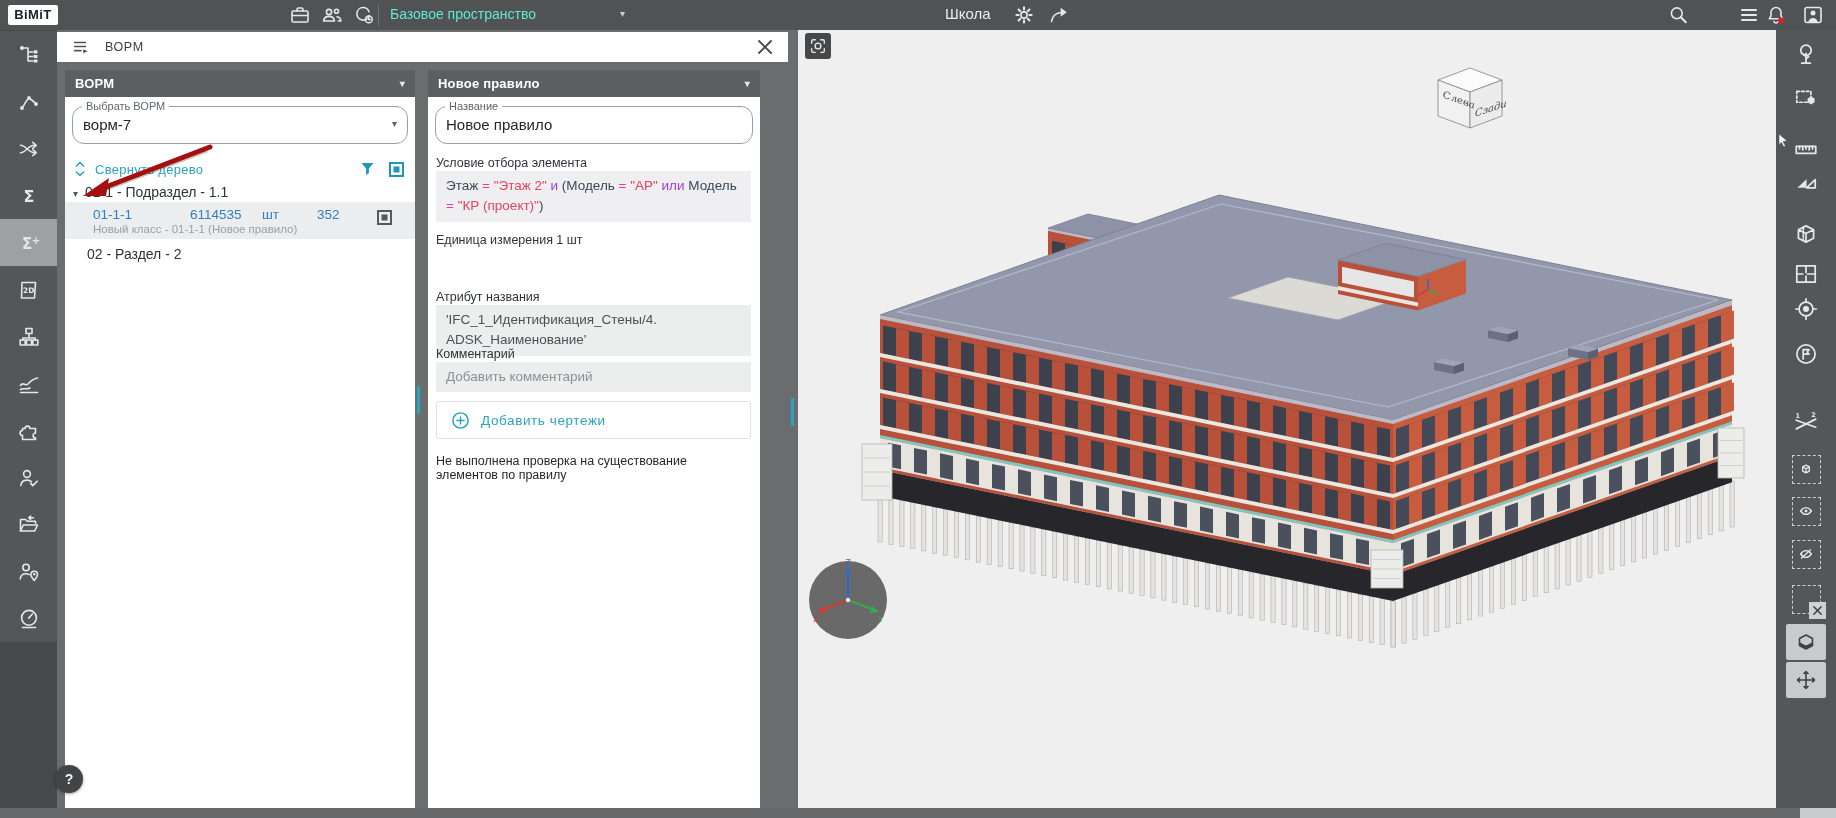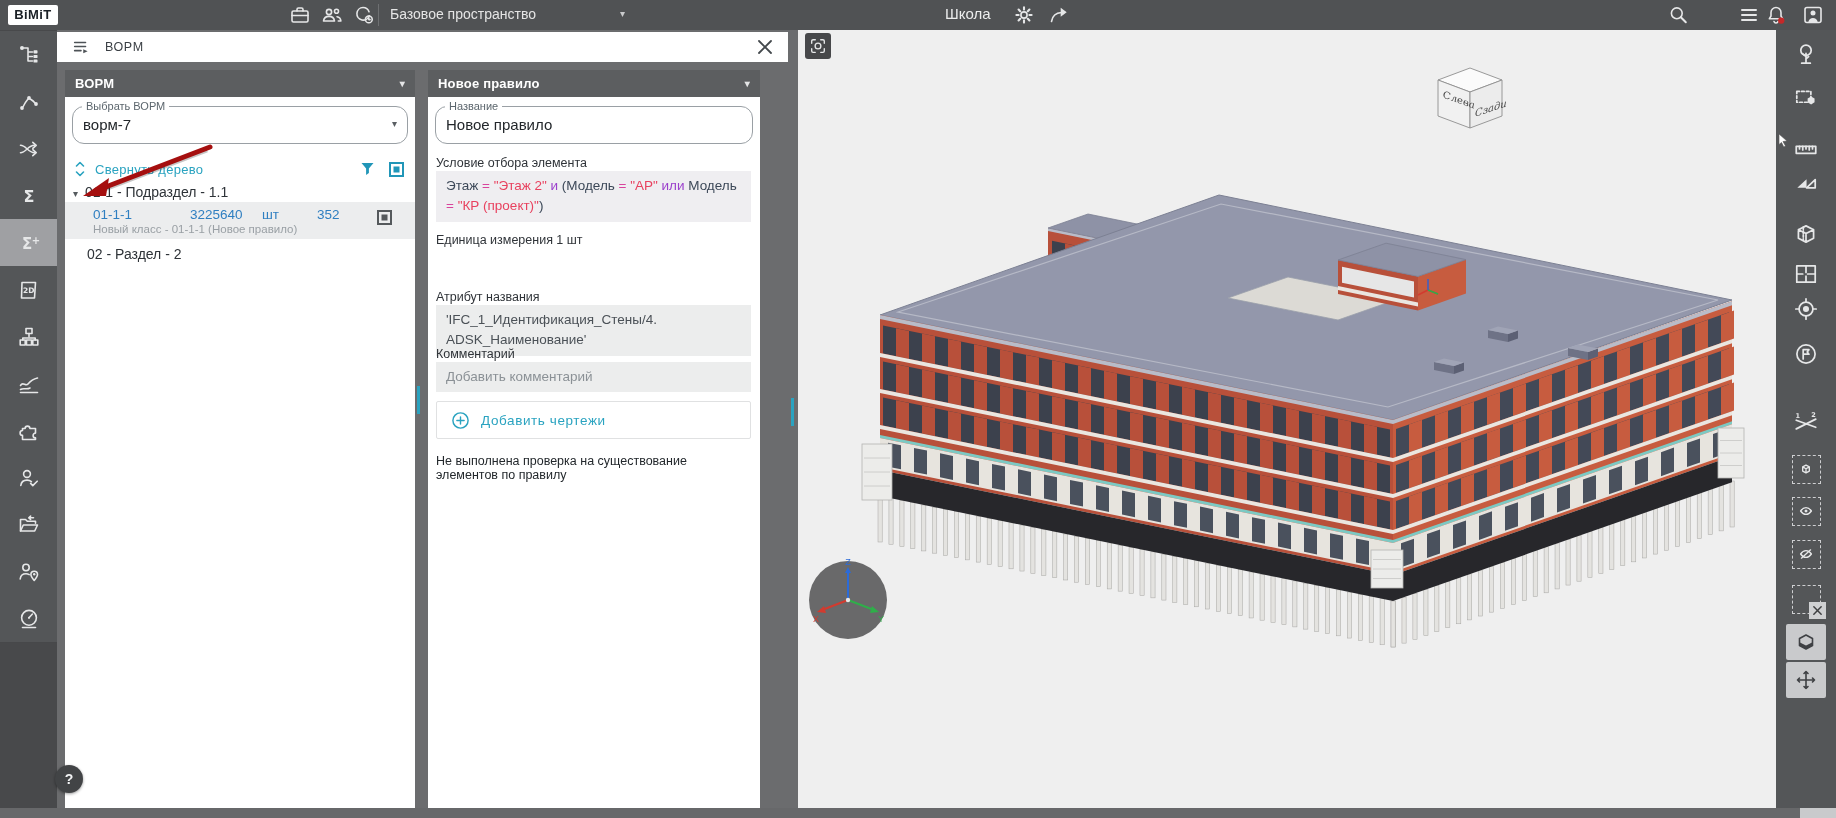--- a/index.html
+++ b/index.html
@@ -11,21 +11,21 @@
   .ic text{fill:#e6e7e8;stroke:none;font-family:"DejaVu Sans",sans-serif;text-anchor:middle;font-weight:bold}
   .icd{stroke:#3f4144;fill:none;stroke-width:1.6;stroke-linecap:round;stroke-linejoin:round}
   .icd .f{fill:#3f4144;stroke:none}
 
   
   .topbar{position:absolute;left:0;top:0;width:1836px;height:30px;background:#505254;z-index:30}
   .logo{position:absolute;left:8px;top:5px;width:50px;height:20px;background:#fff;border-radius:2px;
         color:#1b2026;font-weight:bold;font-size:13px;letter-spacing:.4px;text-align:center;line-height:20px}
   .tbi{position:absolute;top:3px;width:24px;height:24px;cursor:pointer}
   .tb-sep{position:absolute;left:378px;top:4px;width:1px;height:22px;background:#6e7072}
-  .tb-ws{position:absolute;left:390px;top:6px;font-size:14px;color:#e5e5e5;cursor:pointer}
+  .tb-ws{position:absolute;left:390px;top:6px;font-size:14px;color:#5eead4;cursor:pointer}
   .tb-caret{position:absolute;left:620px;top:8px;font-size:10px;color:#c9cacc}
   .tb-project{position:absolute;left:945px;top:5px;font-size:15px;color:#eceded}
   .reddot{fill:#c62828;stroke:none}
 
   
   .sidebar{position:absolute;left:0;top:30px;width:57px;height:778px;background:#48494b;z-index:20}
   .scell{position:absolute;left:0;width:57px;height:47px;background:#545658;border-bottom:1px solid #47484a;
          display:flex;align-items:center;justify-content:center;cursor:pointer}
   .scell.active{background:#9fa0a3}
   .help-fab{position:absolute;left:55px;top:765px;width:28px;height:28px;border-radius:50%;background:#424446;
@@ -311,21 +311,21 @@
             </svg>
         </span>
       </div>
 
       <div class="tree-node" style="top:114px">
         <span class="tcaret">▾</span><span>01-1 - Подраздел - 1.1</span>
       </div>
 
       <div class="sel-row">
         <span class="c" style="left:28px;font-weight:normal">01-1-1</span>
-        <span class="c" style="left:125px">3225640</span>
+        <span class="c" style="left:125px">6114535</span>
         <span class="c" style="left:197px">шт</span>
         <span class="c" style="left:252px">352</span>
         <span style="position:absolute;right:22px;top:7px">
           <svg viewBox="0 0 17 17" width="17" height="17">
               <rect x="2" y="2" width="13" height="13" fill="none" stroke="#55595c" stroke-width="2"></rect>
               <rect x="5.5" y="5.5" width="6" height="6" fill="#55595c"></rect>
             </svg>
         </span>
         <span class="sub">Новый класс - 01-1-1 (Новое правило)</span>
       </div>

